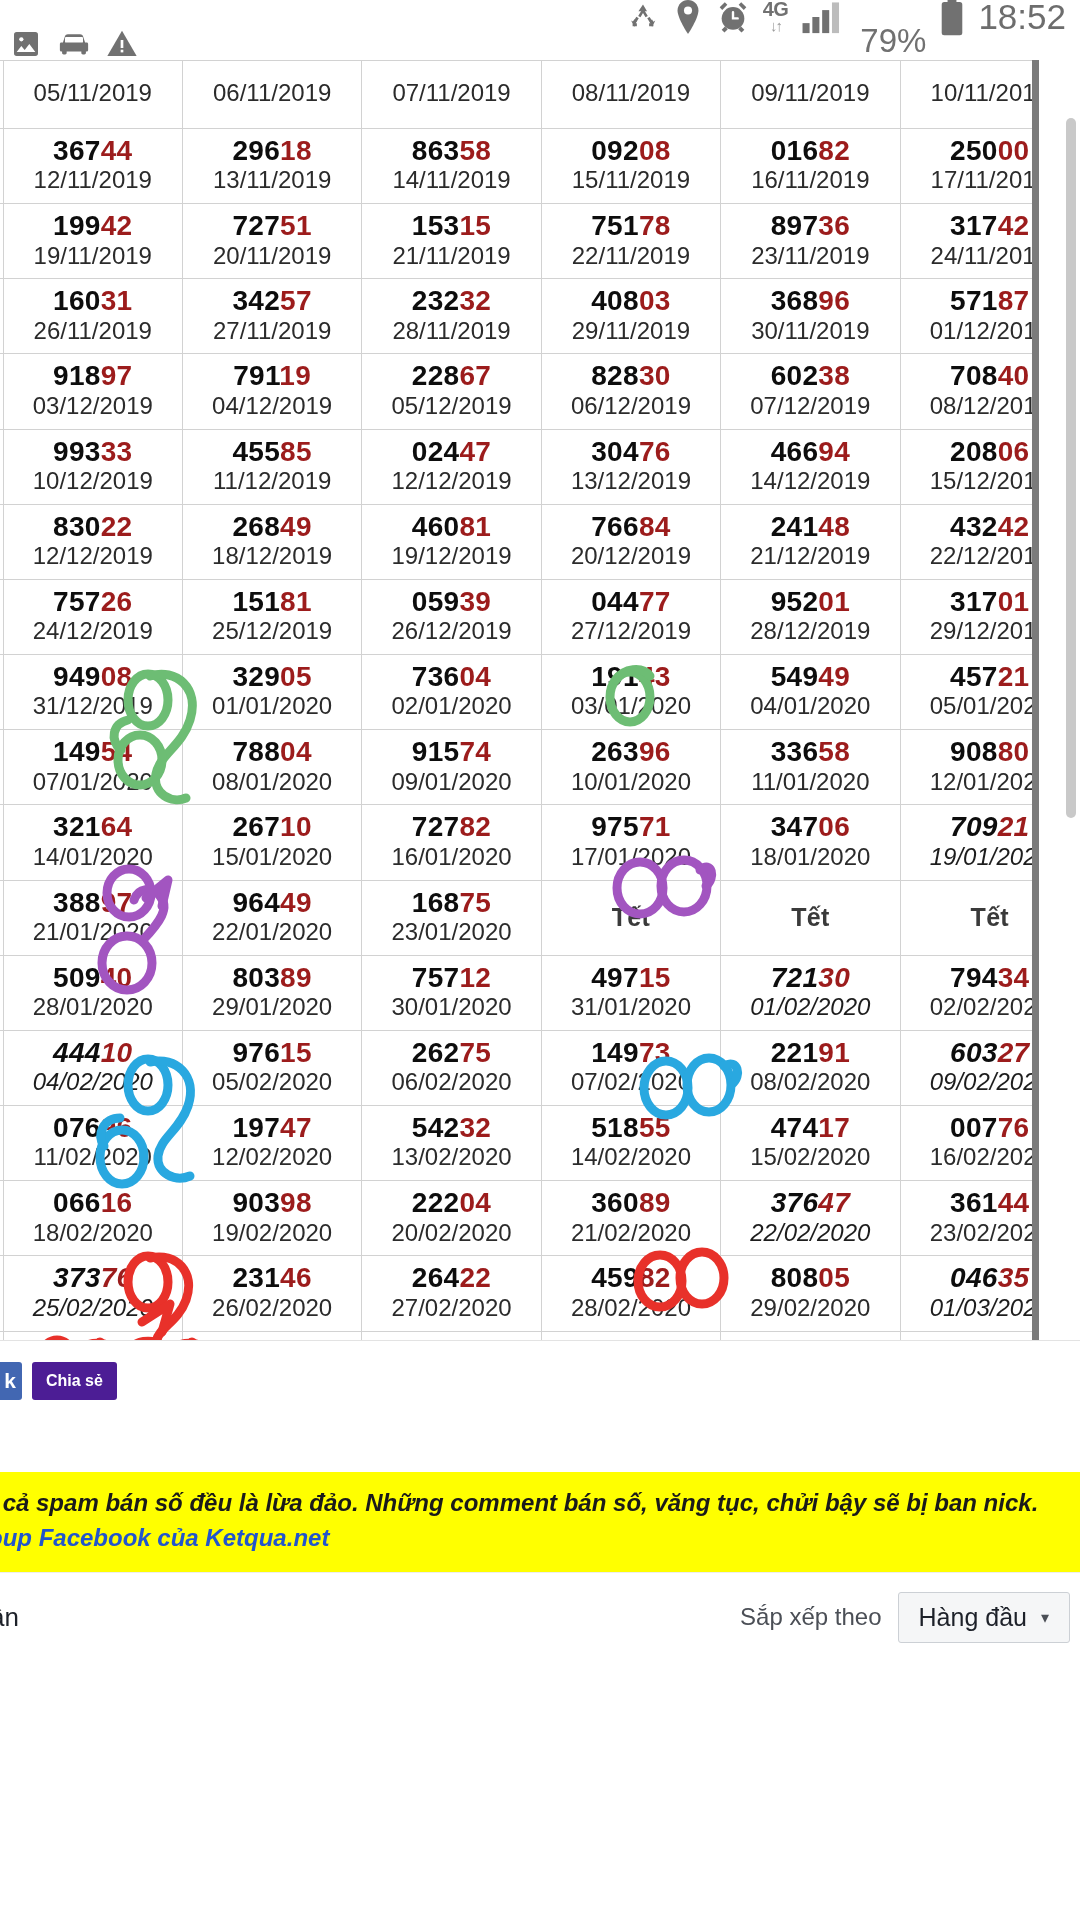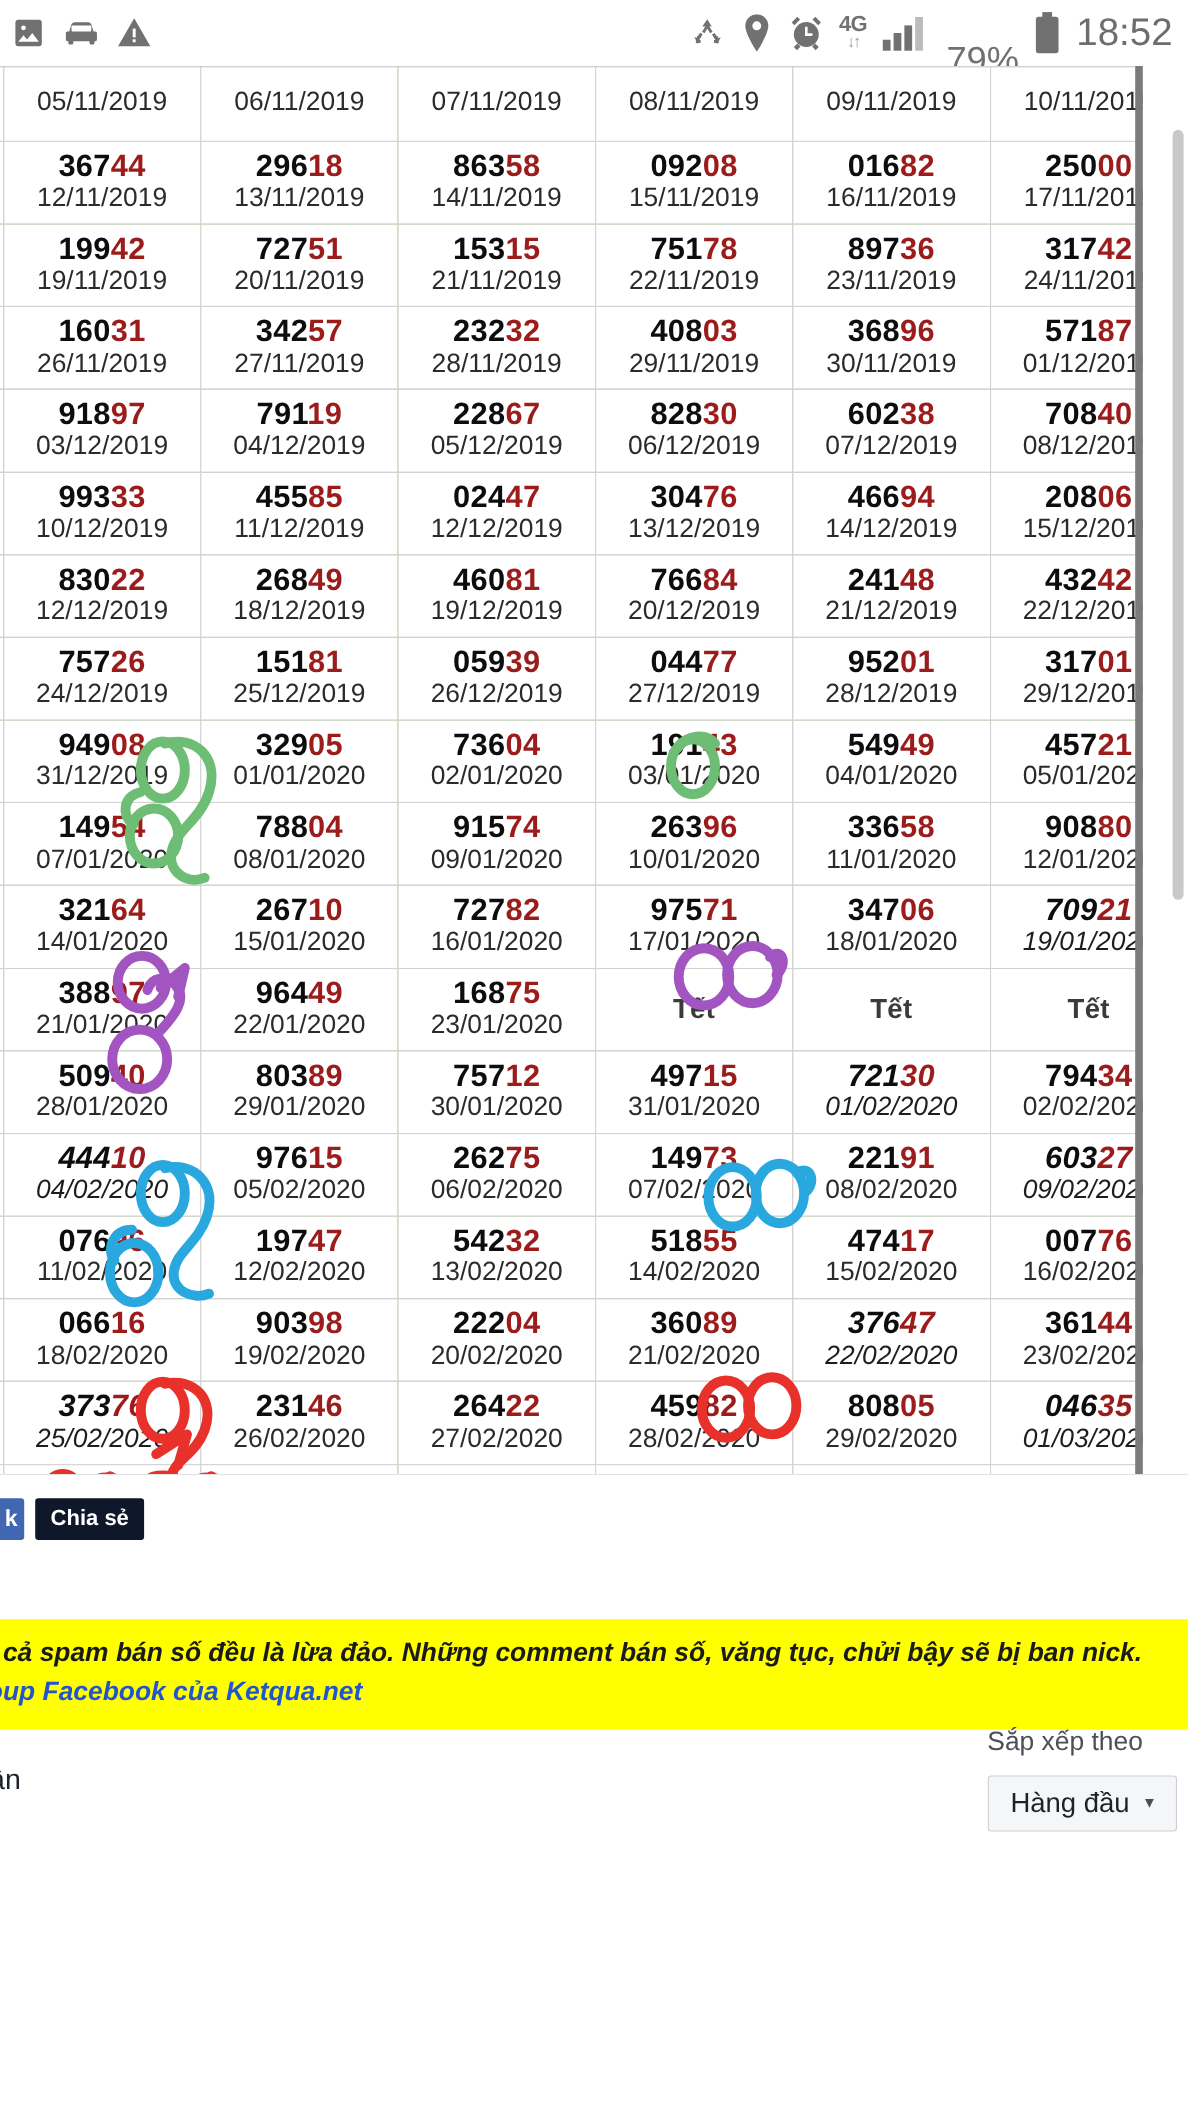--- a/index.html
+++ b/index.html
@@ -7,21 +7,21 @@
   body{
     width:1080px; height:1920px;
     font-family:"Liberation Sans", sans-serif;
     overflow:hidden;
     position:relative;
   }
 
   
   .statusbar{
     height:60px; width:100%;
-    display:flex; align-items:center;
+    display:flex; align-items:flex-end;
     padding:0 14px 0 10px;
     background:#ffffff;
     color:#717171;
   }
   .sb-left{ display:flex; align-items:center; gap:14px; }
   .sb-right{ margin-left:auto; display:flex; align-items:center; gap:13px; }
   .sb-icon{ display:block; }
   .sb-net{ display:flex; flex-direction:column; align-items:center; line-height:0.95; }
   .sb-net .g4{ font-size:20px; font-weight:700; color:#717171; letter-spacing:-0.5px;}
   .sb-net .arrows{ font-size:15px; color:#9d9d9d; letter-spacing:-2px; }
@@ -107,22 +107,22 @@
   .fb-like{
     margin-left:-14px;
     height:38px; min-width:36px;
     background:#4267b2; color:#fff;
     font-size:21px; font-weight:700;
     display:flex; align-items:center; justify-content:flex-end;
     padding:0 6px 0 0; border-radius:3px;
   }
   .fb-share{
     height:38px;
-    background:#0f172a; color:#fff;
-    font-size:20px; font-weight:700;
+    background:#4c1d95; color:#fff;
+    font-size:16px; font-weight:700;
     display:flex; align-items:center; justify-content:center;
     padding:0 14px; border-radius:3px;
   }
   .spacer-white{ height:52px; background:#fff; }
 
   .warn-banner{
     background:#ffff00;
     padding:14px 0 16px 0;
     line-height:1.45;
   }
@@ -134,21 +134,21 @@
     font-size:24px; font-style:italic; font-weight:700; color:#2255cc;
     margin-left:-12px;
   }
   .comment-bar{
     height:90px; width:100%;
     background:#fff;
     display:flex; align-items:center;
     border-top:1px solid #eee;
   }
   .cb-left{ font-size:26px; color:#1d2129; margin-left:-10px; }
-  .cb-right{ margin-left:auto; display:flex; align-items:flex-start; gap:16px; padding-right:10px;flex-direction:column;}
+  .cb-right{ margin-left:auto; display:flex; align-items:center; gap:16px; padding-right:10px;}
   .cb-sort-label{ font-size:24px; color:#4b4f56; }
   .cb-select{
     border:1px solid #ccd0d5; background:#f5f6f7;
     font-size:25px; color:#1d2129;
     padding:10px 20px; border-radius:3px;
     display:flex; align-items:center; gap:14px;
   }
   .caret{ font-size:16px; color:#4b4f56; }
 </style>
 </head>

